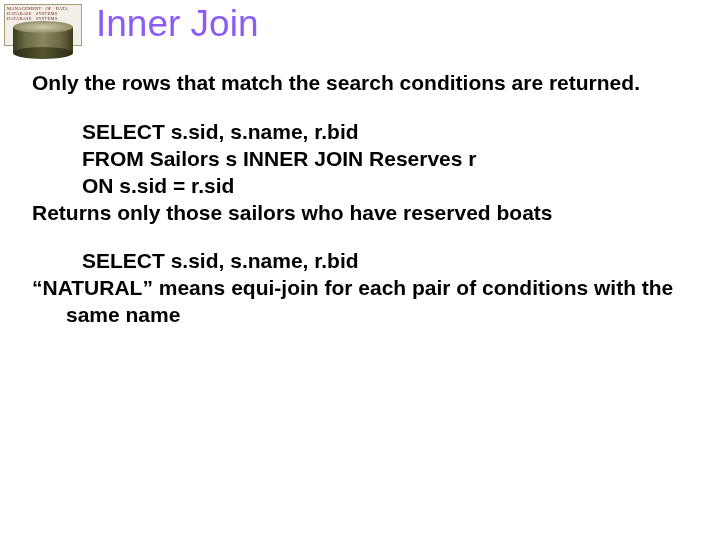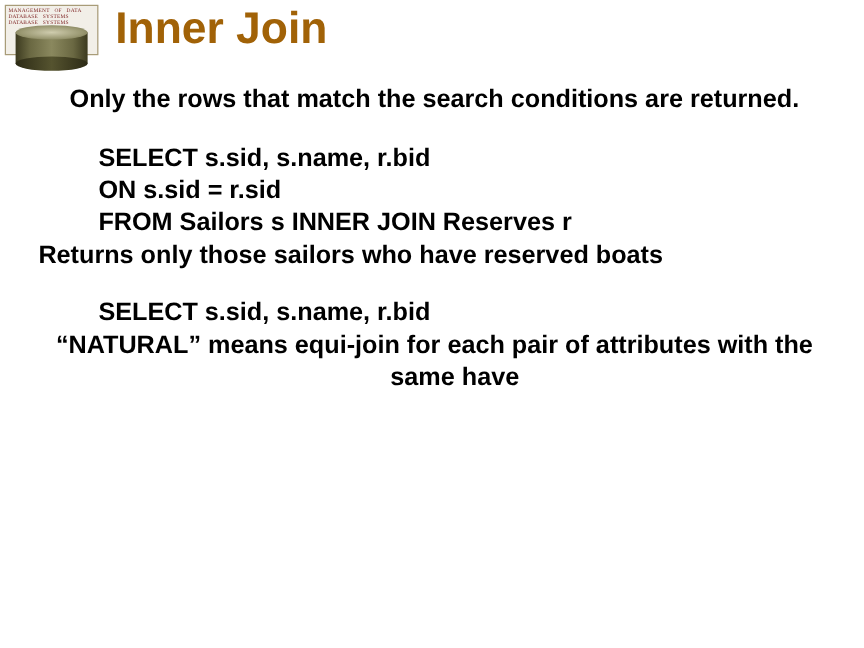--- a/index.html
+++ b/index.html
@@ -77,40 +77,39 @@
     width: 60px;
     height: 12px;
     border-radius: 50%;
     background: linear-gradient(90deg, #2c2a15 0%, #55532f 50%, #2c2a15 100%);
   }
   .title {
     position: absolute;
     top: 3px;
     left: 96px;
     font-size: 37px;
-    font-weight: bold;
-    color: #a16207;
+    font-weight: normal;
+    color: #8b5cf6;
     font-family: "Trebuchet MS", Verdana, sans-serif;
   }
   .body {
     position: absolute;
     top: 70px;
     left: 32px;
     right: 28px;
     font-size: 21px;
     font-weight: bold;
     line-height: 1.28;
   }
   .para {
     margin-bottom: 22px;
   }
   .hang {
     padding-left: 34px;
     text-indent: -34px;
-    text-align: center;
   }
   .code-block {
     padding-left: 34px;
   }
   .code-line {
     display: block;
     margin-left: 16px;
   }
 </style>
 </head>
@@ -132,28 +131,28 @@
 
   <div class="title">Inner Join</div>
 
   <div class="body">
 
     <div class="para hang">Only the rows that match the search conditions are returned.</div>
 
     <div class="para">
       <div class="code-block">
         <span class="code-line">SELECT s.sid, s.name, r.bid</span>
+        <span class="code-line">FROM Sailors s INNER JOIN Reserves r</span>
         <span class="code-line">ON s.sid = r.sid</span>
-        <span class="code-line">FROM Sailors s INNER JOIN Reserves r</span>
       </div>
       <div>Returns only those sailors who have reserved boats</div>
     </div>
 
     <div class="para">
       <div class="code-block">
         <span class="code-line">SELECT s.sid, s.name, r.bid</span>
       </div>
-      <div class="hang">“NATURAL” means equi-join for each pair of attributes with the same have</div>
+      <div class="hang">“NATURAL” means equi-join for each pair of conditions with the same name</div>
     </div>
 
   </div>
 
 </div>
 
 </body></html>

